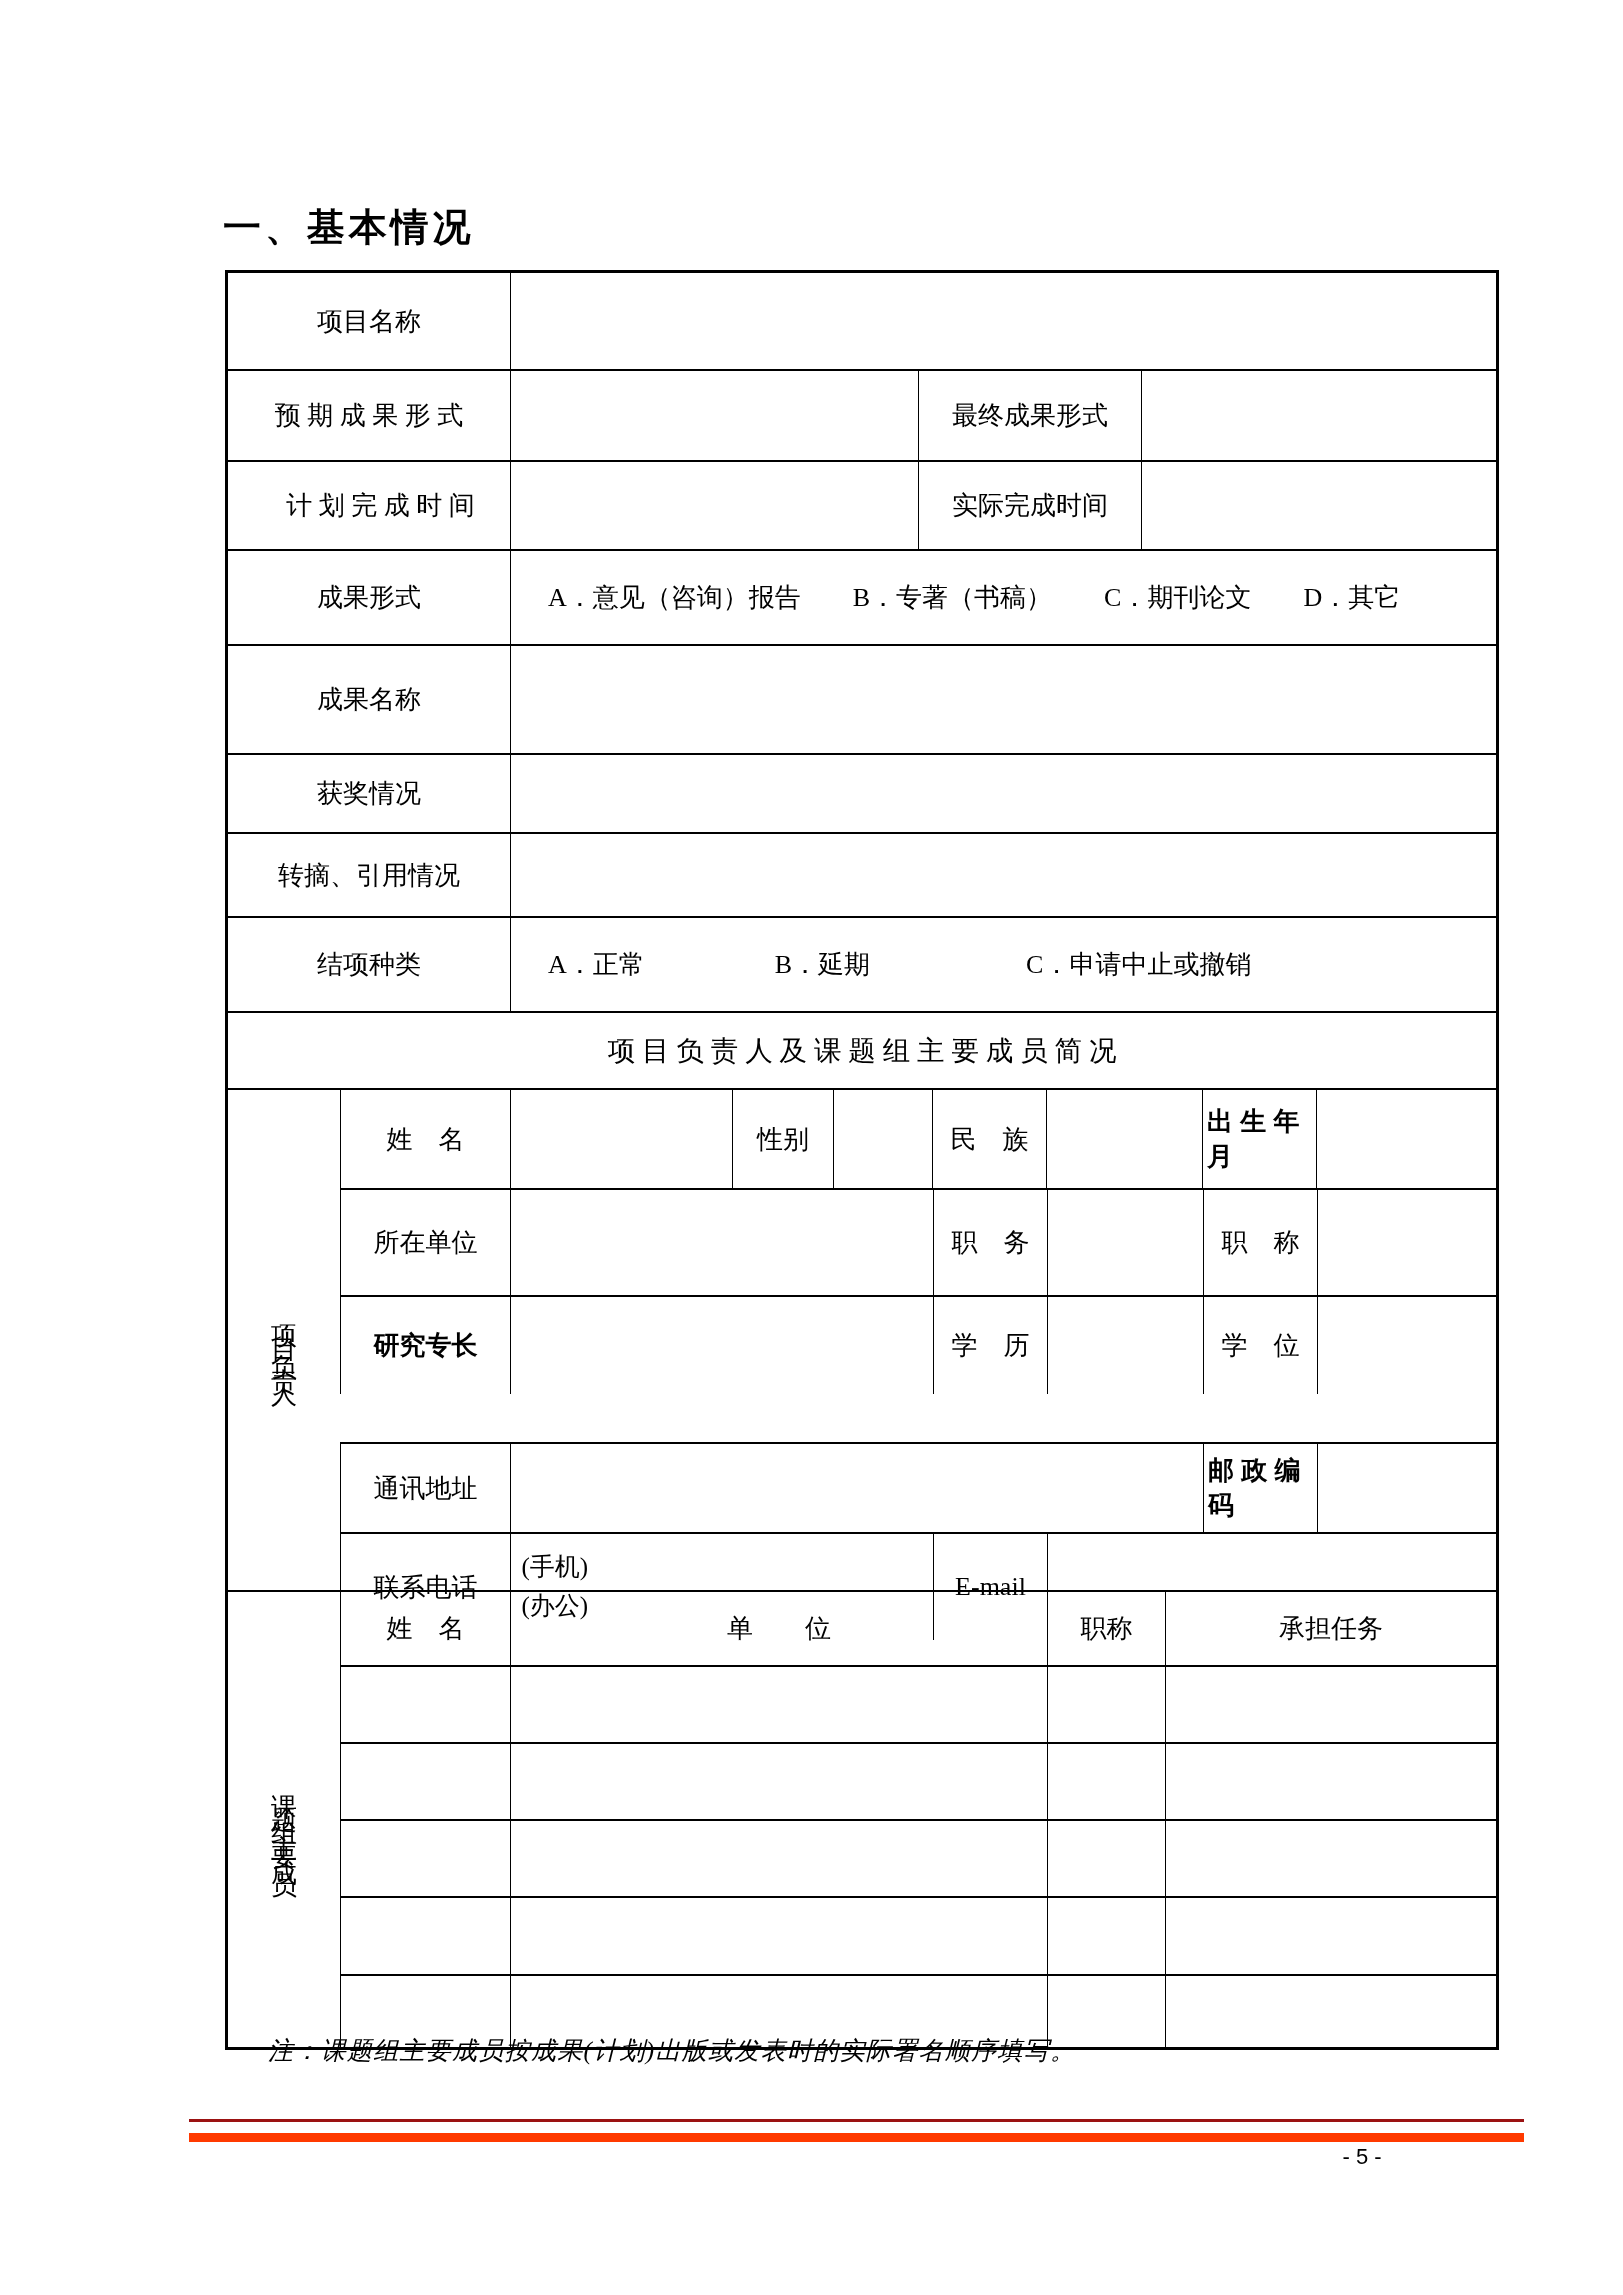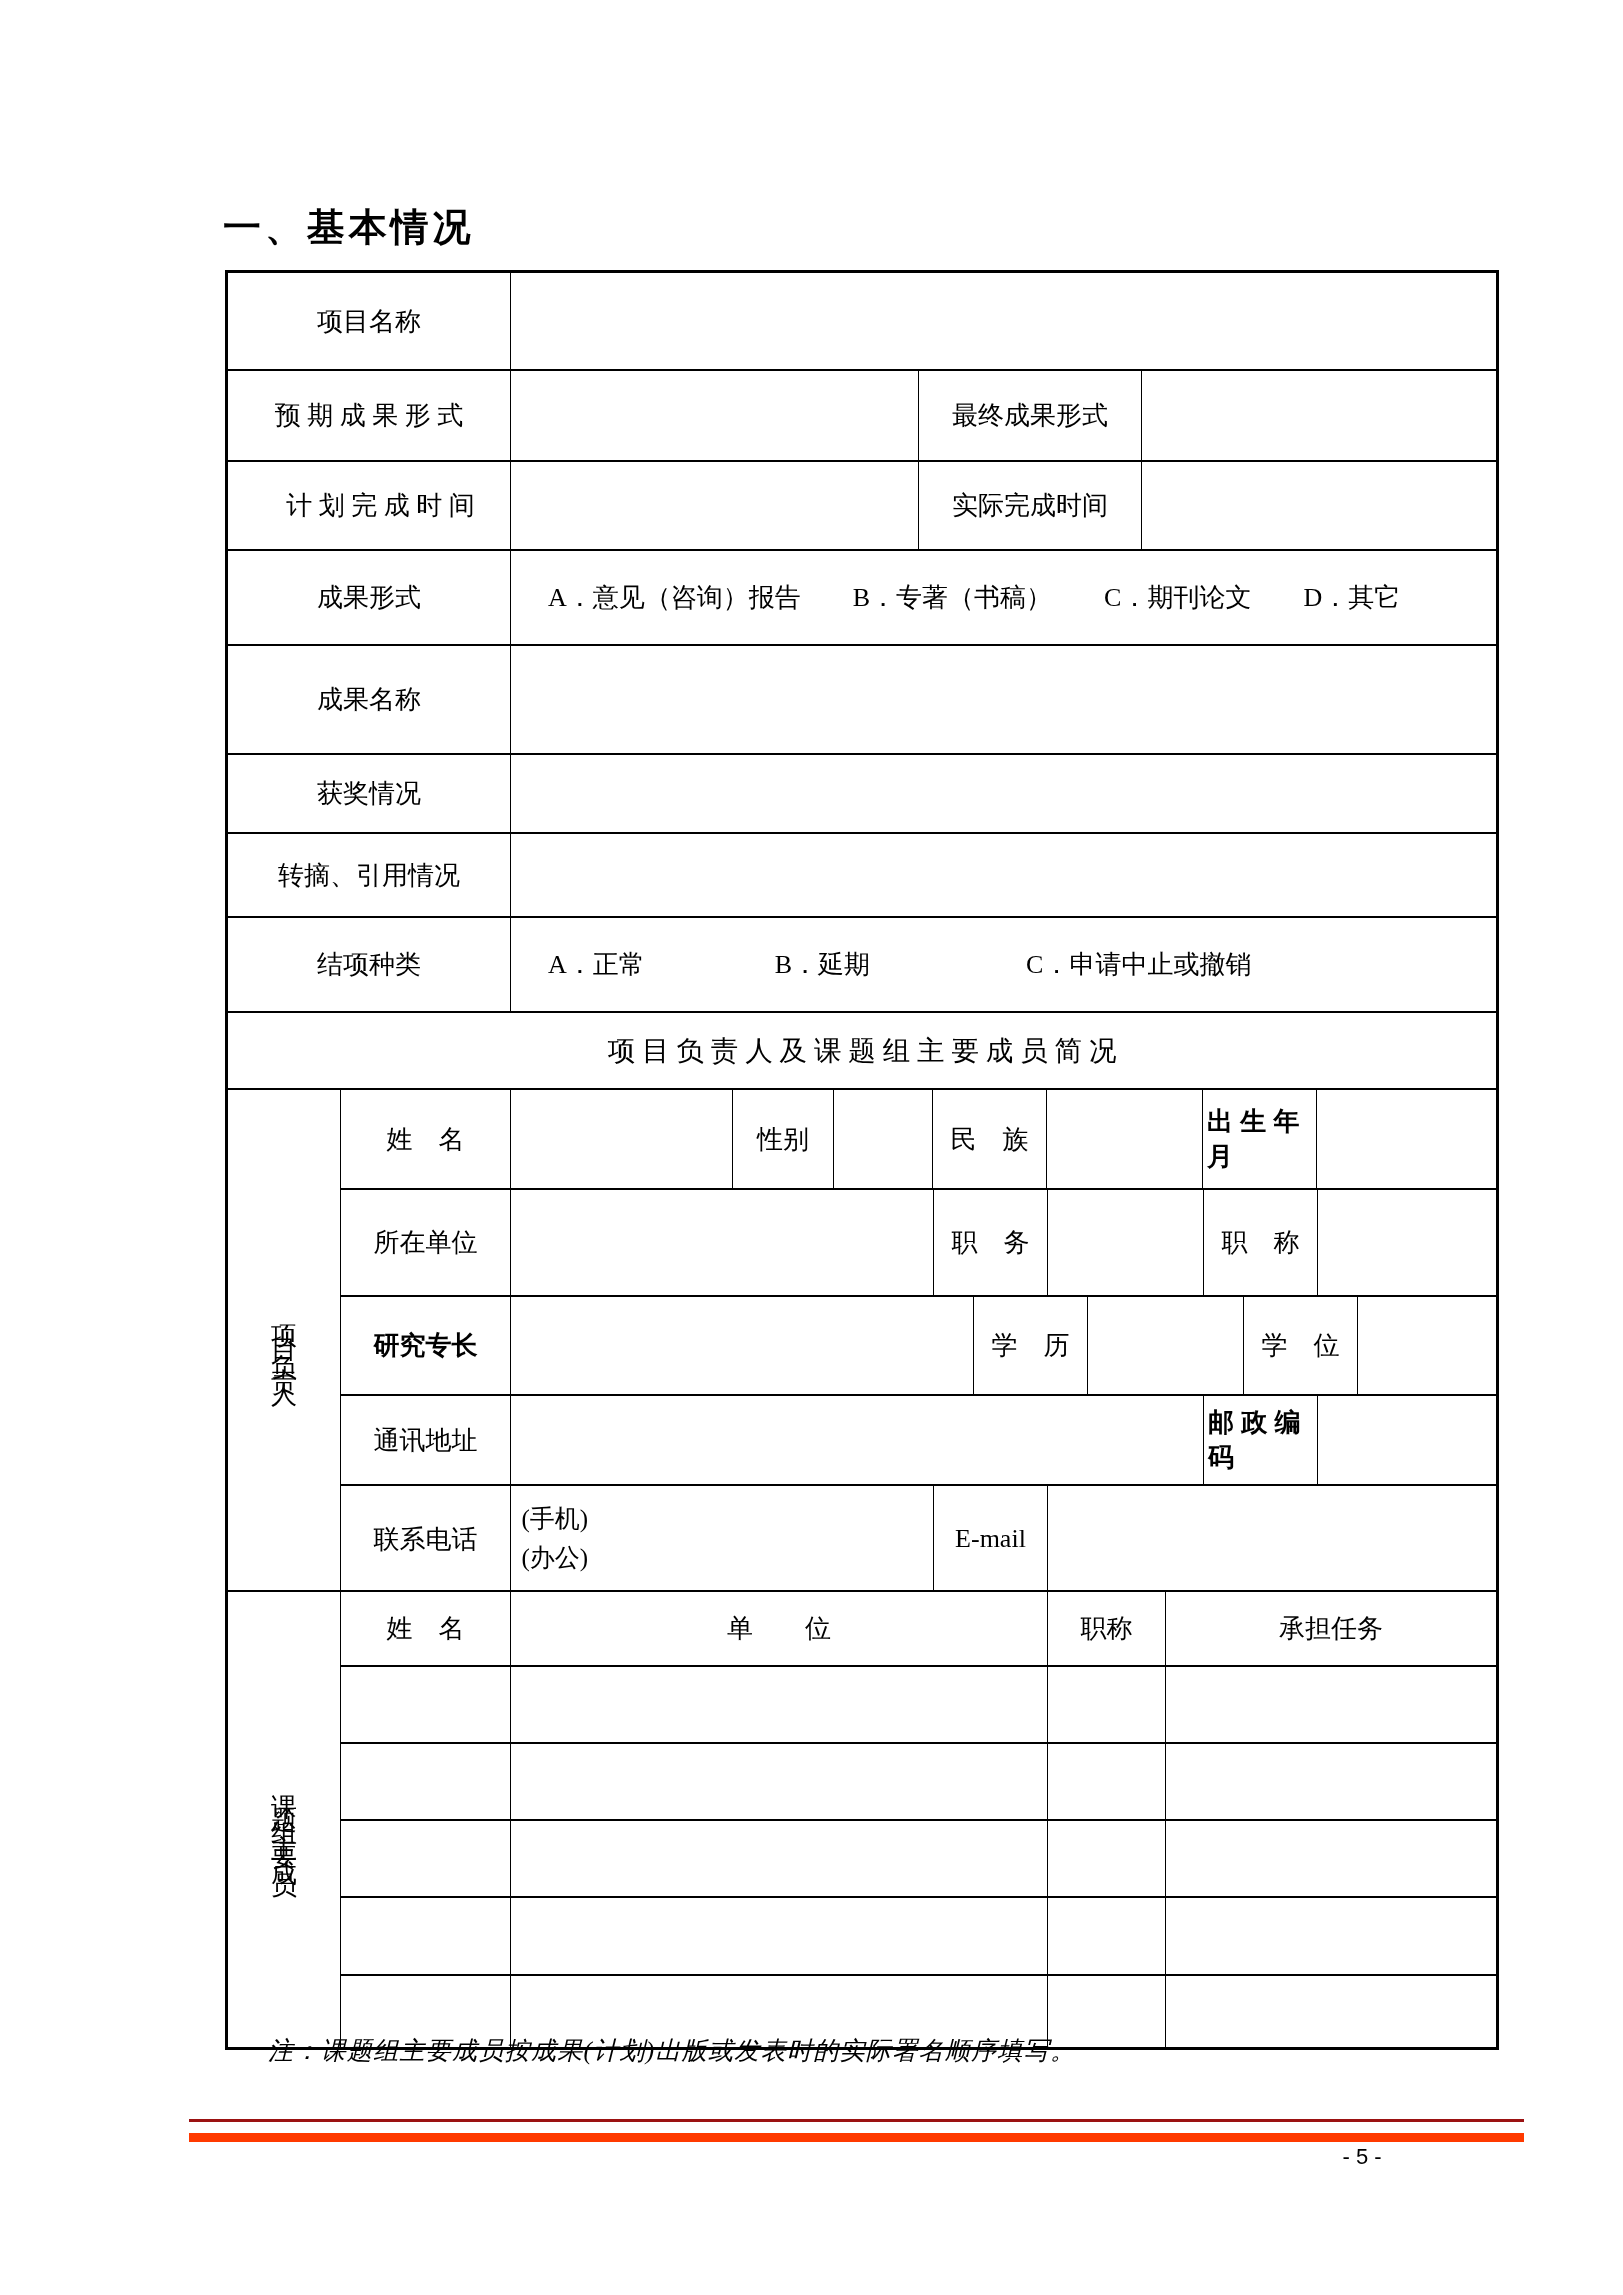--- a/index.html
+++ b/index.html
@@ -111,26 +111,26 @@
           <div class="cell" style="flex:0 0 170px;">所在单位</div>
           <div class="cell" style="flex:0 0 423px;"></div>
           <div class="cell" style="flex:0 0 114px;font-family:Liberation Serif, serif;">职　务</div>
           <div class="cell" style="flex:0 0 156px;"></div>
           <div class="cell" style="flex:0 0 114px;">职　称</div>
           <div class="cell" style="flex:1 1 auto;"></div>
         </div>
         <div class="srow" style="height:99px;">
           <div class="cell" style="flex:0 0 170px;font-weight:bold;">研究专长</div>
           <div class="cell" style="flex:0 0 423px;"></div>
-          <div class="cell" style="flex:0 0 114px;margin-left:40px;">学　历</div>
+          <div class="cell" style="flex:0 0 114px;">学　历</div>
           <div class="cell" style="flex:0 0 156px;"></div>
           <div class="cell" style="flex:0 0 114px;">学　位</div>
           <div class="cell" style="flex:1 1 auto;"></div>
         </div>
-        <div class="srow" style="height:90px;">
+        <div class="srow" style="height:90px;margin-top:48px;">
           <div class="cell" style="flex:0 0 170px;">通讯地址</div>
           <div class="cell" style="flex:0 0 693px;"></div>
           <div class="cell wrap" style="flex:0 0 114px;">
             <span>邮政编码</span>
           </div>
           <div class="cell" style="flex:1 1 auto;"></div>
         </div>
         <div class="srow" style="height:108px;">
           <div class="cell" style="flex:0 0 170px;">联系电话</div>
           <div class="cell phone" style="flex:0 0 423px;">

